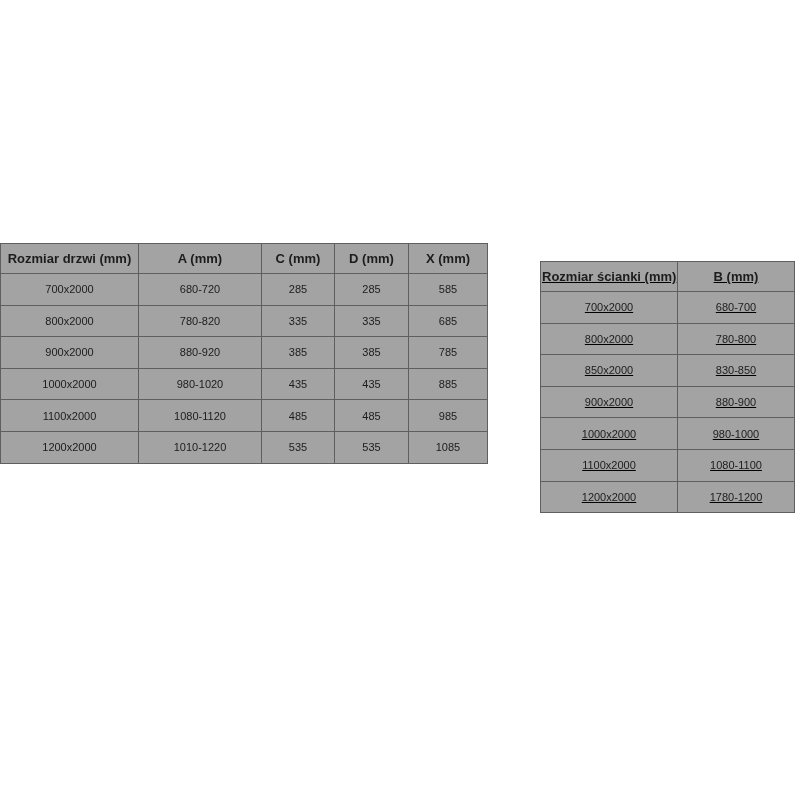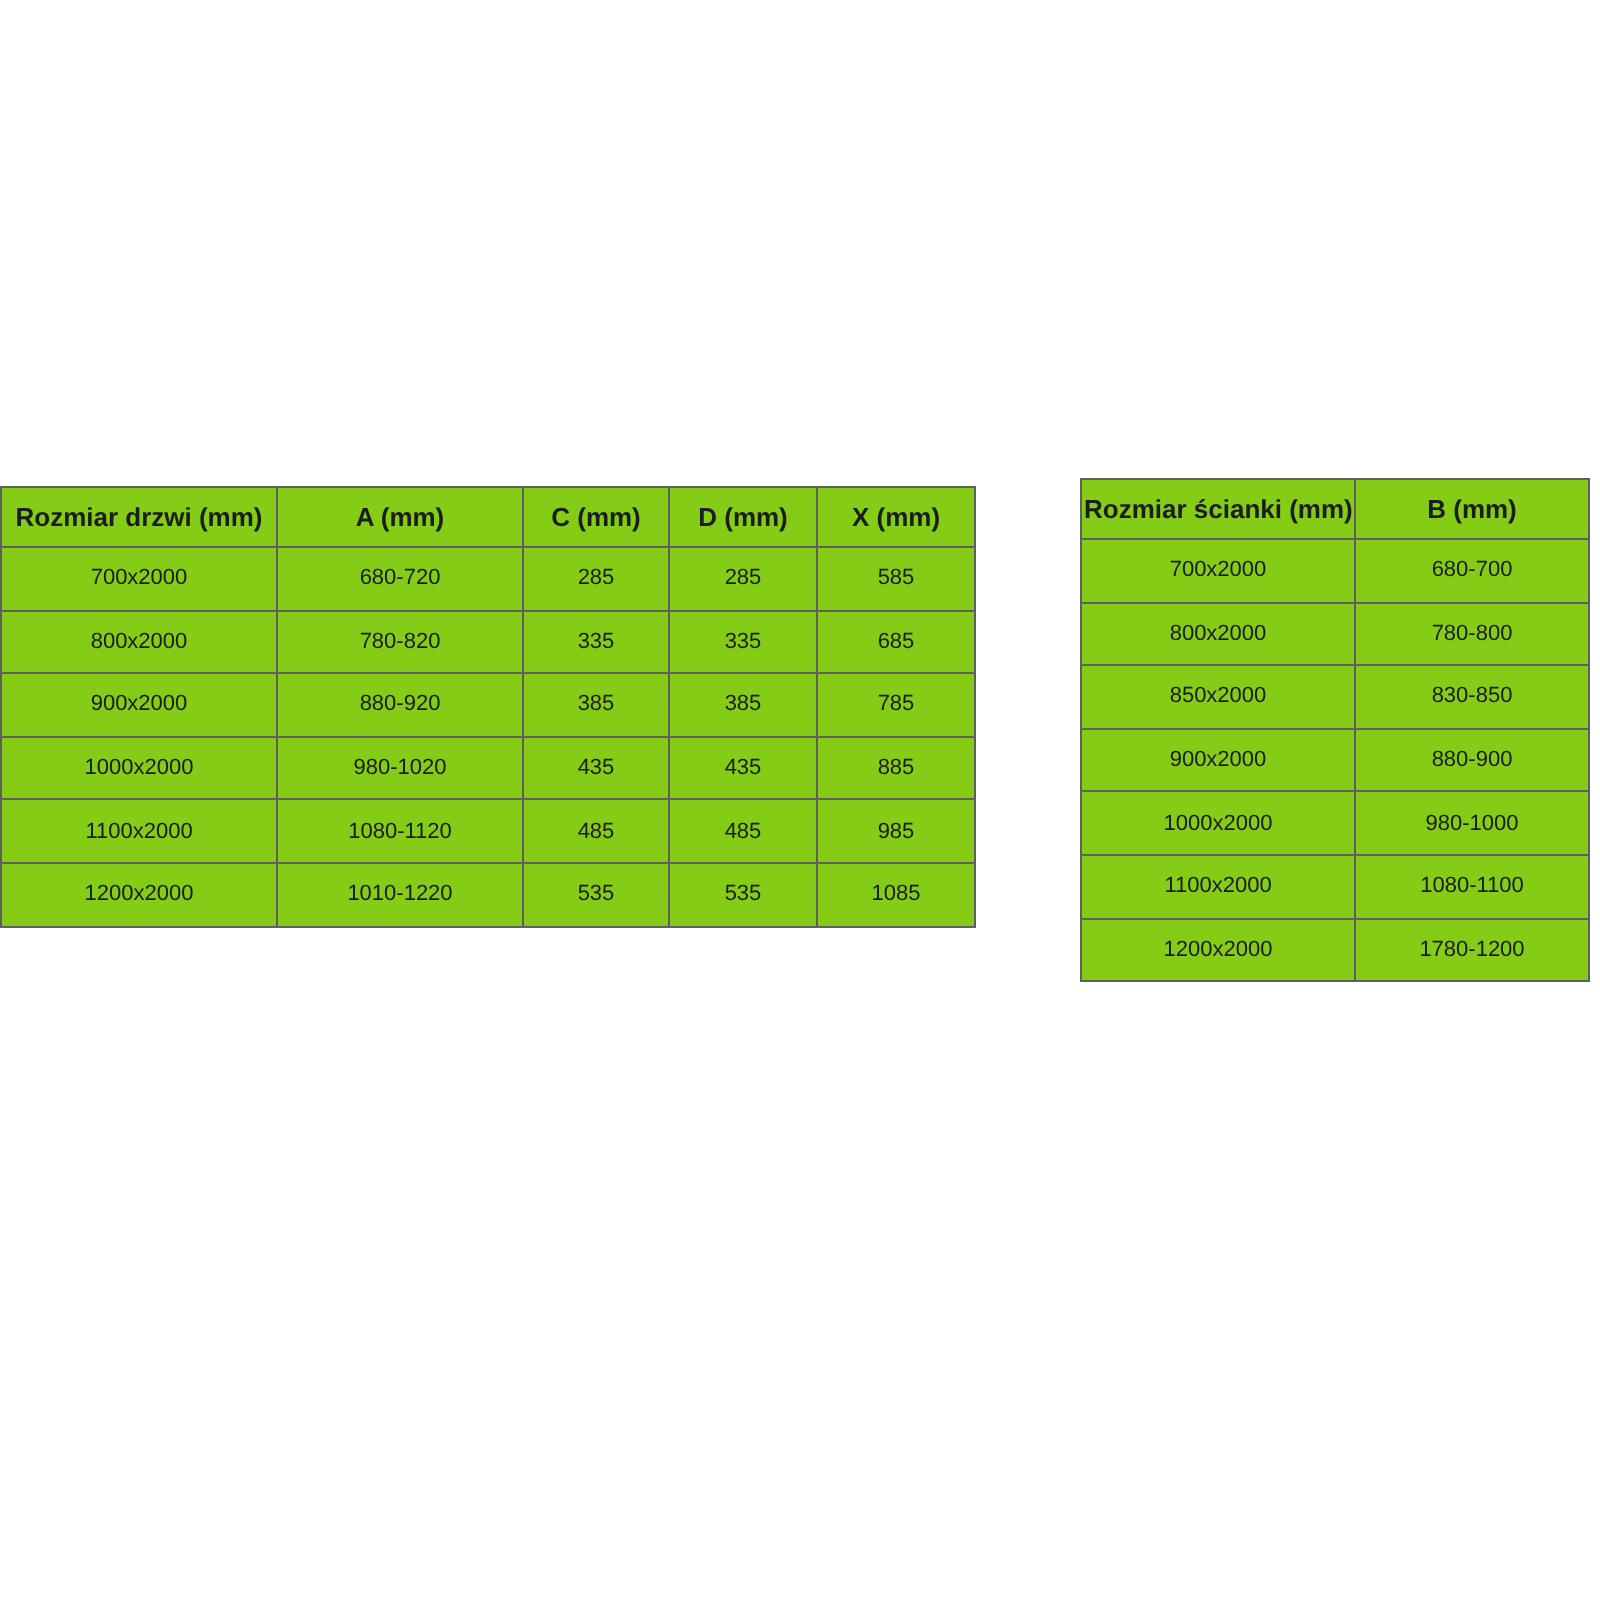--- a/index.html
+++ b/index.html
@@ -11,21 +11,21 @@
   }
   .page {
     position: relative;
     width: 800px; height: 800px;
     background: #ffffff;
   }
   table.spec {
     position: absolute;
     border-collapse: collapse;
     table-layout: fixed;
-    background: #84cc16;
+    background: #a3a3a3;
   }
   table.spec th, table.spec td {
     border: 1px solid #5f5f5f;
     text-align: center;
     vertical-align: middle;
     color: #1c1c1c;
     overflow: hidden;
     white-space: nowrap;
   }
   table.spec th {
@@ -33,21 +33,21 @@
     font-weight: bold;
     height: 30px;
     padding: 0 1px;
   }
   table.spec td {
     font-size: 11px;
     font-weight: normal;
     height: 31.6px;
   }
   #doors-table { left: 0px;   top: 243px; width: 487px; }
-  #walls-table { left: 540px; top: 239px; width: 254px; }
+  #walls-table { left: 540px; top: 261px; width: 254px; text-decoration: underline; }
 </style>
 </head>
 <body>
 
 <div class="page">
 
   <table class="spec" id="doors-table">
     <colgroup>
       <col style="width:138px">
       <col style="width:123px">

